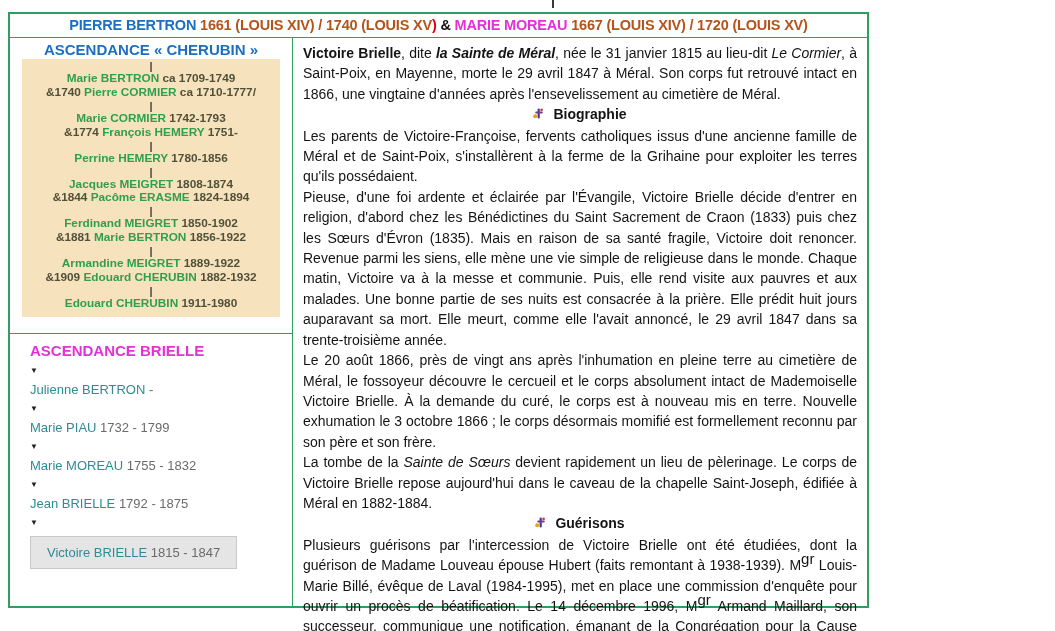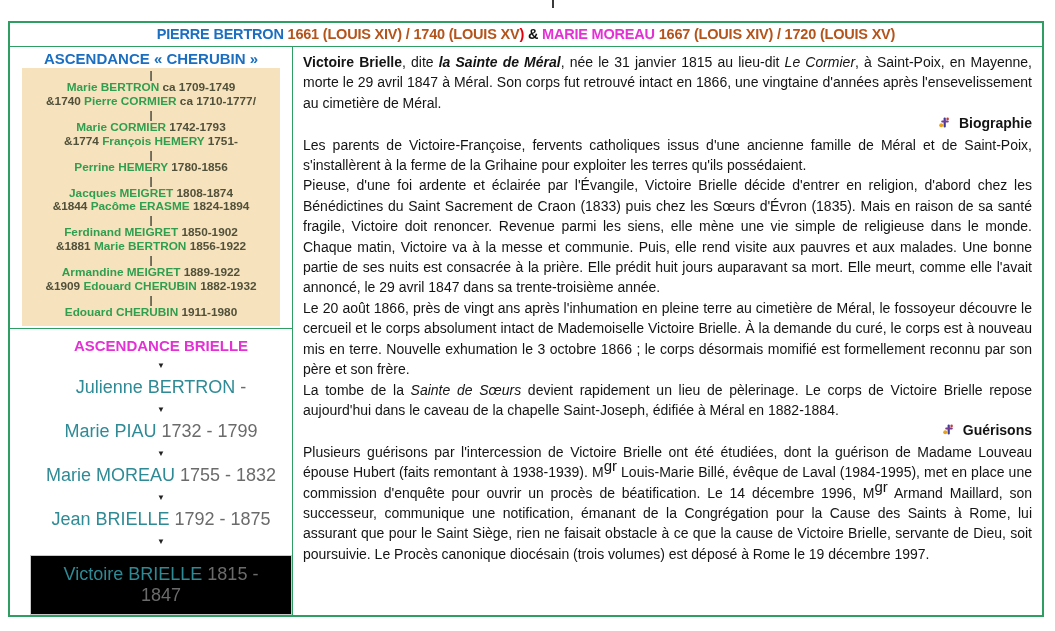--- a/index.html
+++ b/index.html
@@ -3,45 +3,45 @@
 <meta charset="utf-8">
 <style>
   :root{
     --green:#2f9e63; --blue:#1c6fc0; --magenta:#e431d6; --brown:#b4531a; --red:#e3000e;
     --beige:#f6e2bd; --tree-green:#2f9e4f; --tree-dark:#51513a; --teal:#2e8b96; --dates-gray:#6b6b6b;
   }
   html,body{margin:0;padding:0;background:#fff;}
   .page{position:relative;width:1055px;height:631px;background:#fff;
         font-family:"Liberation Sans","DejaVu Sans",sans-serif;color:#111;overflow:hidden;}
   .top-tick{position:absolute;left:552px;top:0;width:2px;height:8px;background:#3a3a3a;}
-  .frame{position:absolute;left:8px;top:21px;width:1036px;height:596px;border:2px solid var(--green);
+  .frame{position:absolute;left:8px;top:12px;width:861px;height:596px;border:2px solid var(--green);
          display:flex;flex-direction:column;box-sizing:border-box;background:#fff;}
   .titlebar{height:23px;line-height:23px;border-bottom:1px solid var(--green);text-align:center;
             font-weight:bold;font-size:14.5px;letter-spacing:-0.2px;white-space:nowrap;overflow:hidden;}
   .tc-blue{color:var(--blue);} .tc-brown{color:var(--brown);} .tc-red{color:var(--red);}
   .tc-black{color:#111;} .tc-magenta{color:var(--magenta);}
   .cols{flex:1;display:flex;min-height:0;}
   .sidebar{width:283px;border-right:1px solid var(--green);display:flex;flex-direction:column;box-sizing:border-box;}
   .cherubin{height:296px;border-bottom:1px solid var(--green);text-align:center;box-sizing:border-box;}
   .cherubin-title{color:var(--blue);font-size:15px;font-weight:bold;margin:3px 0 1px;}
   .tree-box{width:258px;margin:0 auto;background:var(--beige);padding:1px 0 6px;
             font-weight:bold;font-size:11.8px;line-height:13.9px;color:var(--tree-dark);}
   .tree-line{white-space:nowrap;}
   .tree-bar{color:#44443a;font-size:11px;line-height:12px;}
   .tree-name{color:var(--tree-green);}
-  .brielle{flex:1;text-align:center;padding-left:20px;}
+  .brielle{flex:1;padding-left:20px;}
   .brielle-title{color:var(--magenta);font-size:15px;font-weight:bold;margin:8px 0 2px;}
   .brielle-arrow{font-size:8px;color:#222;margin:8px 0 7px;line-height:8px;}
-  .brielle-item{font-size:18px;margin:0 0;}
+  .brielle-item{font-size:13px;margin:0 0;}
   .brielle-name{color:var(--teal);}
   .brielle-dates{color:var(--dates-gray);}
-  .boxed{display:inline-block;border:1px solid #c9c9c9;padding:8px 16px;margin-top:2px;background:#000000;}
+  .boxed{display:inline-block;border:1px solid #c9c9c9;padding:8px 16px;margin-top:2px;background:#e5e5e5;}
   .content{flex:1;padding:5px 10px 8px 10px;font-size:14px;line-height:20.4px;text-align:justify;color:#141414;}
   .content p{margin:0;}
-  .heading{text-align:right;font-weight:bold;}
+  .heading{text-align:center;font-weight:bold;}
   .heading .bullet{display:inline-block;margin-right:9px;vertical-align:-1px;}
   .s-b{font-weight:bold;} .s-i{font-style:italic;} .s-bi{font-weight:bold;font-style:italic;}
   .s-sup{vertical-align:super;font-size:15px;line-height:0;}
 </style>
 </head>
 <body>
 
 <div class="page">
   <div class="top-tick"></div>
   <div class="frame">

